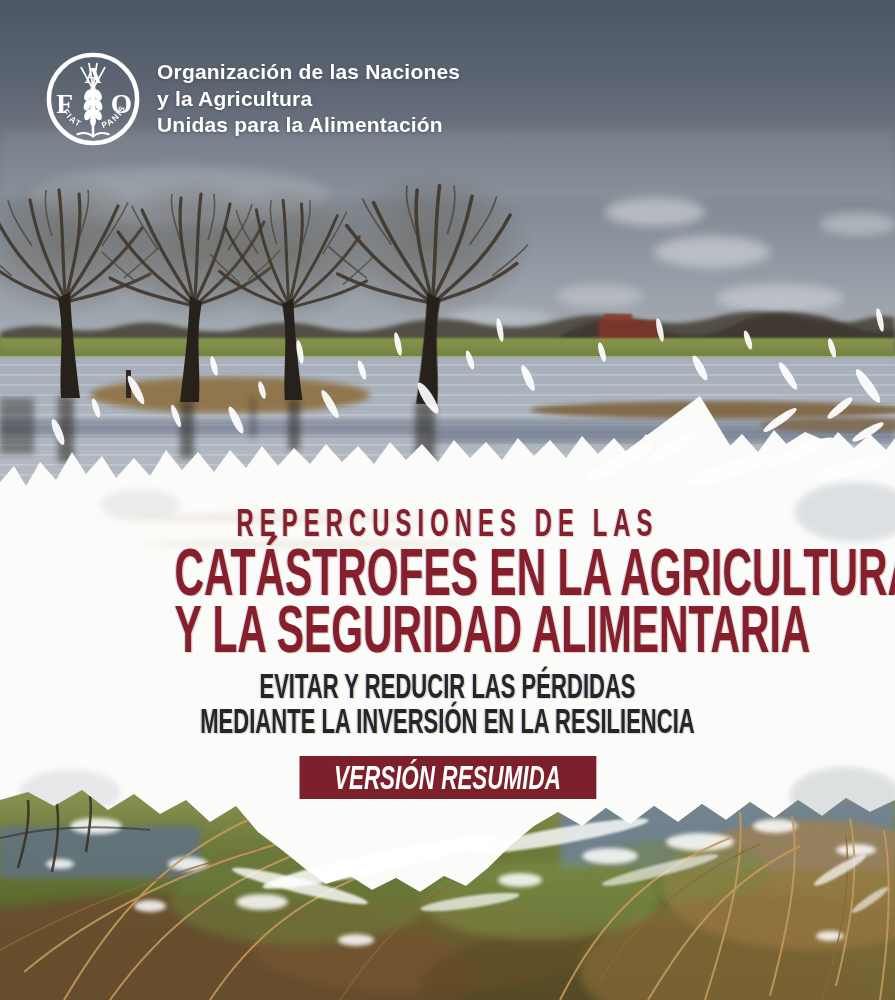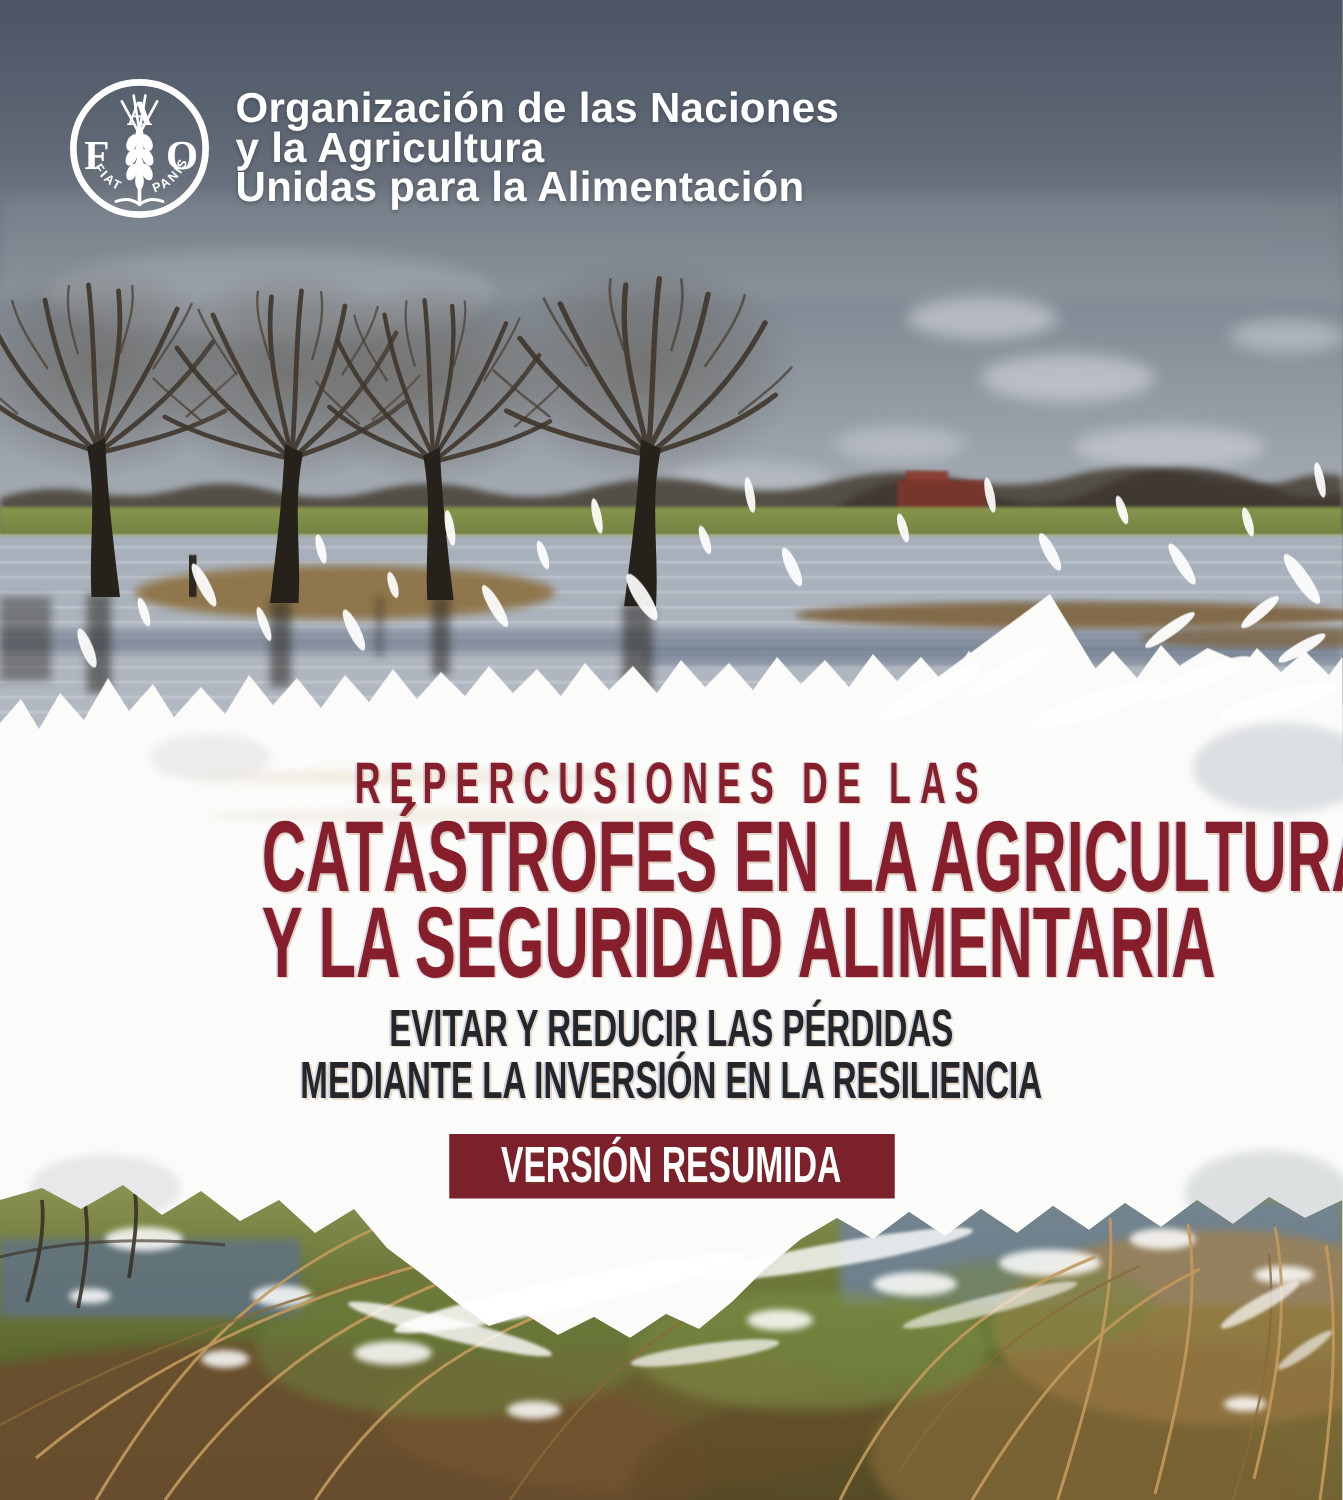--- a/index.html
+++ b/index.html
@@ -10,21 +10,21 @@
   .photo { position:absolute; left:0; top:0; }
 
   
   .fao-header {
     position:absolute; top:50px; left:44px;
     display:flex; align-items:flex-start; gap:15px;
     color:var(--header-text,#fff);
   }
   .fao-logo { width:98px; height:98px; flex:0 0 auto; }
   .org-name {
-    margin-top:9px; font-size:28px; font-weight:600; line-height:26.5px;
+    margin-top:9px; font-size:21px; font-weight:600; line-height:26.5px;
     letter-spacing:.2px; text-shadow:0 1px 3px rgba(20,26,36,.35);
   }
 
   
   .titles { position:absolute; left:0; right:0; top:0; text-align:center; pointer-events:none; }
   .kicker {
     position:absolute; top:503px; width:100%;
     font-size:39px; line-height:39px; font-weight:bold; letter-spacing:10px;
     color:var(--maroon,#871e2b); transform:scaleX(.61); white-space:nowrap;
     text-shadow:2px 1px 0 rgba(150,105,62,.25), -2px 0 0 rgba(88,106,178,.22);
@@ -37,21 +37,21 @@
   }
   .subtitle {
     position:absolute; top:668px; width:100%;
     font-size:35px; line-height:35px; font-weight:bold;
     color:var(--ink,#24262a); transform:scaleX(.63); white-space:nowrap;
     text-shadow:2px 1px 0 rgba(168,114,62,.25), -2px 0 0 rgba(80,100,170,.25);
   }
   .badge {
     position:absolute; top:756px; left:50%; transform:translateX(-50%);
     width:297px; height:43px; background:var(--badge-bg,#7c202b);
-    display:flex; align-items:center; justify-content:center;
+    display:flex; align-items:center; justify-content:center;font-style:italic;
   }
   .badge span {
     font-size:34px; font-weight:bold; color:#fff; white-space:nowrap;
     transform:scaleX(.66);
     text-shadow:1px 1px 0 rgba(120,70,40,.3);
   }
 </style>
 </head>
 <body>
 

